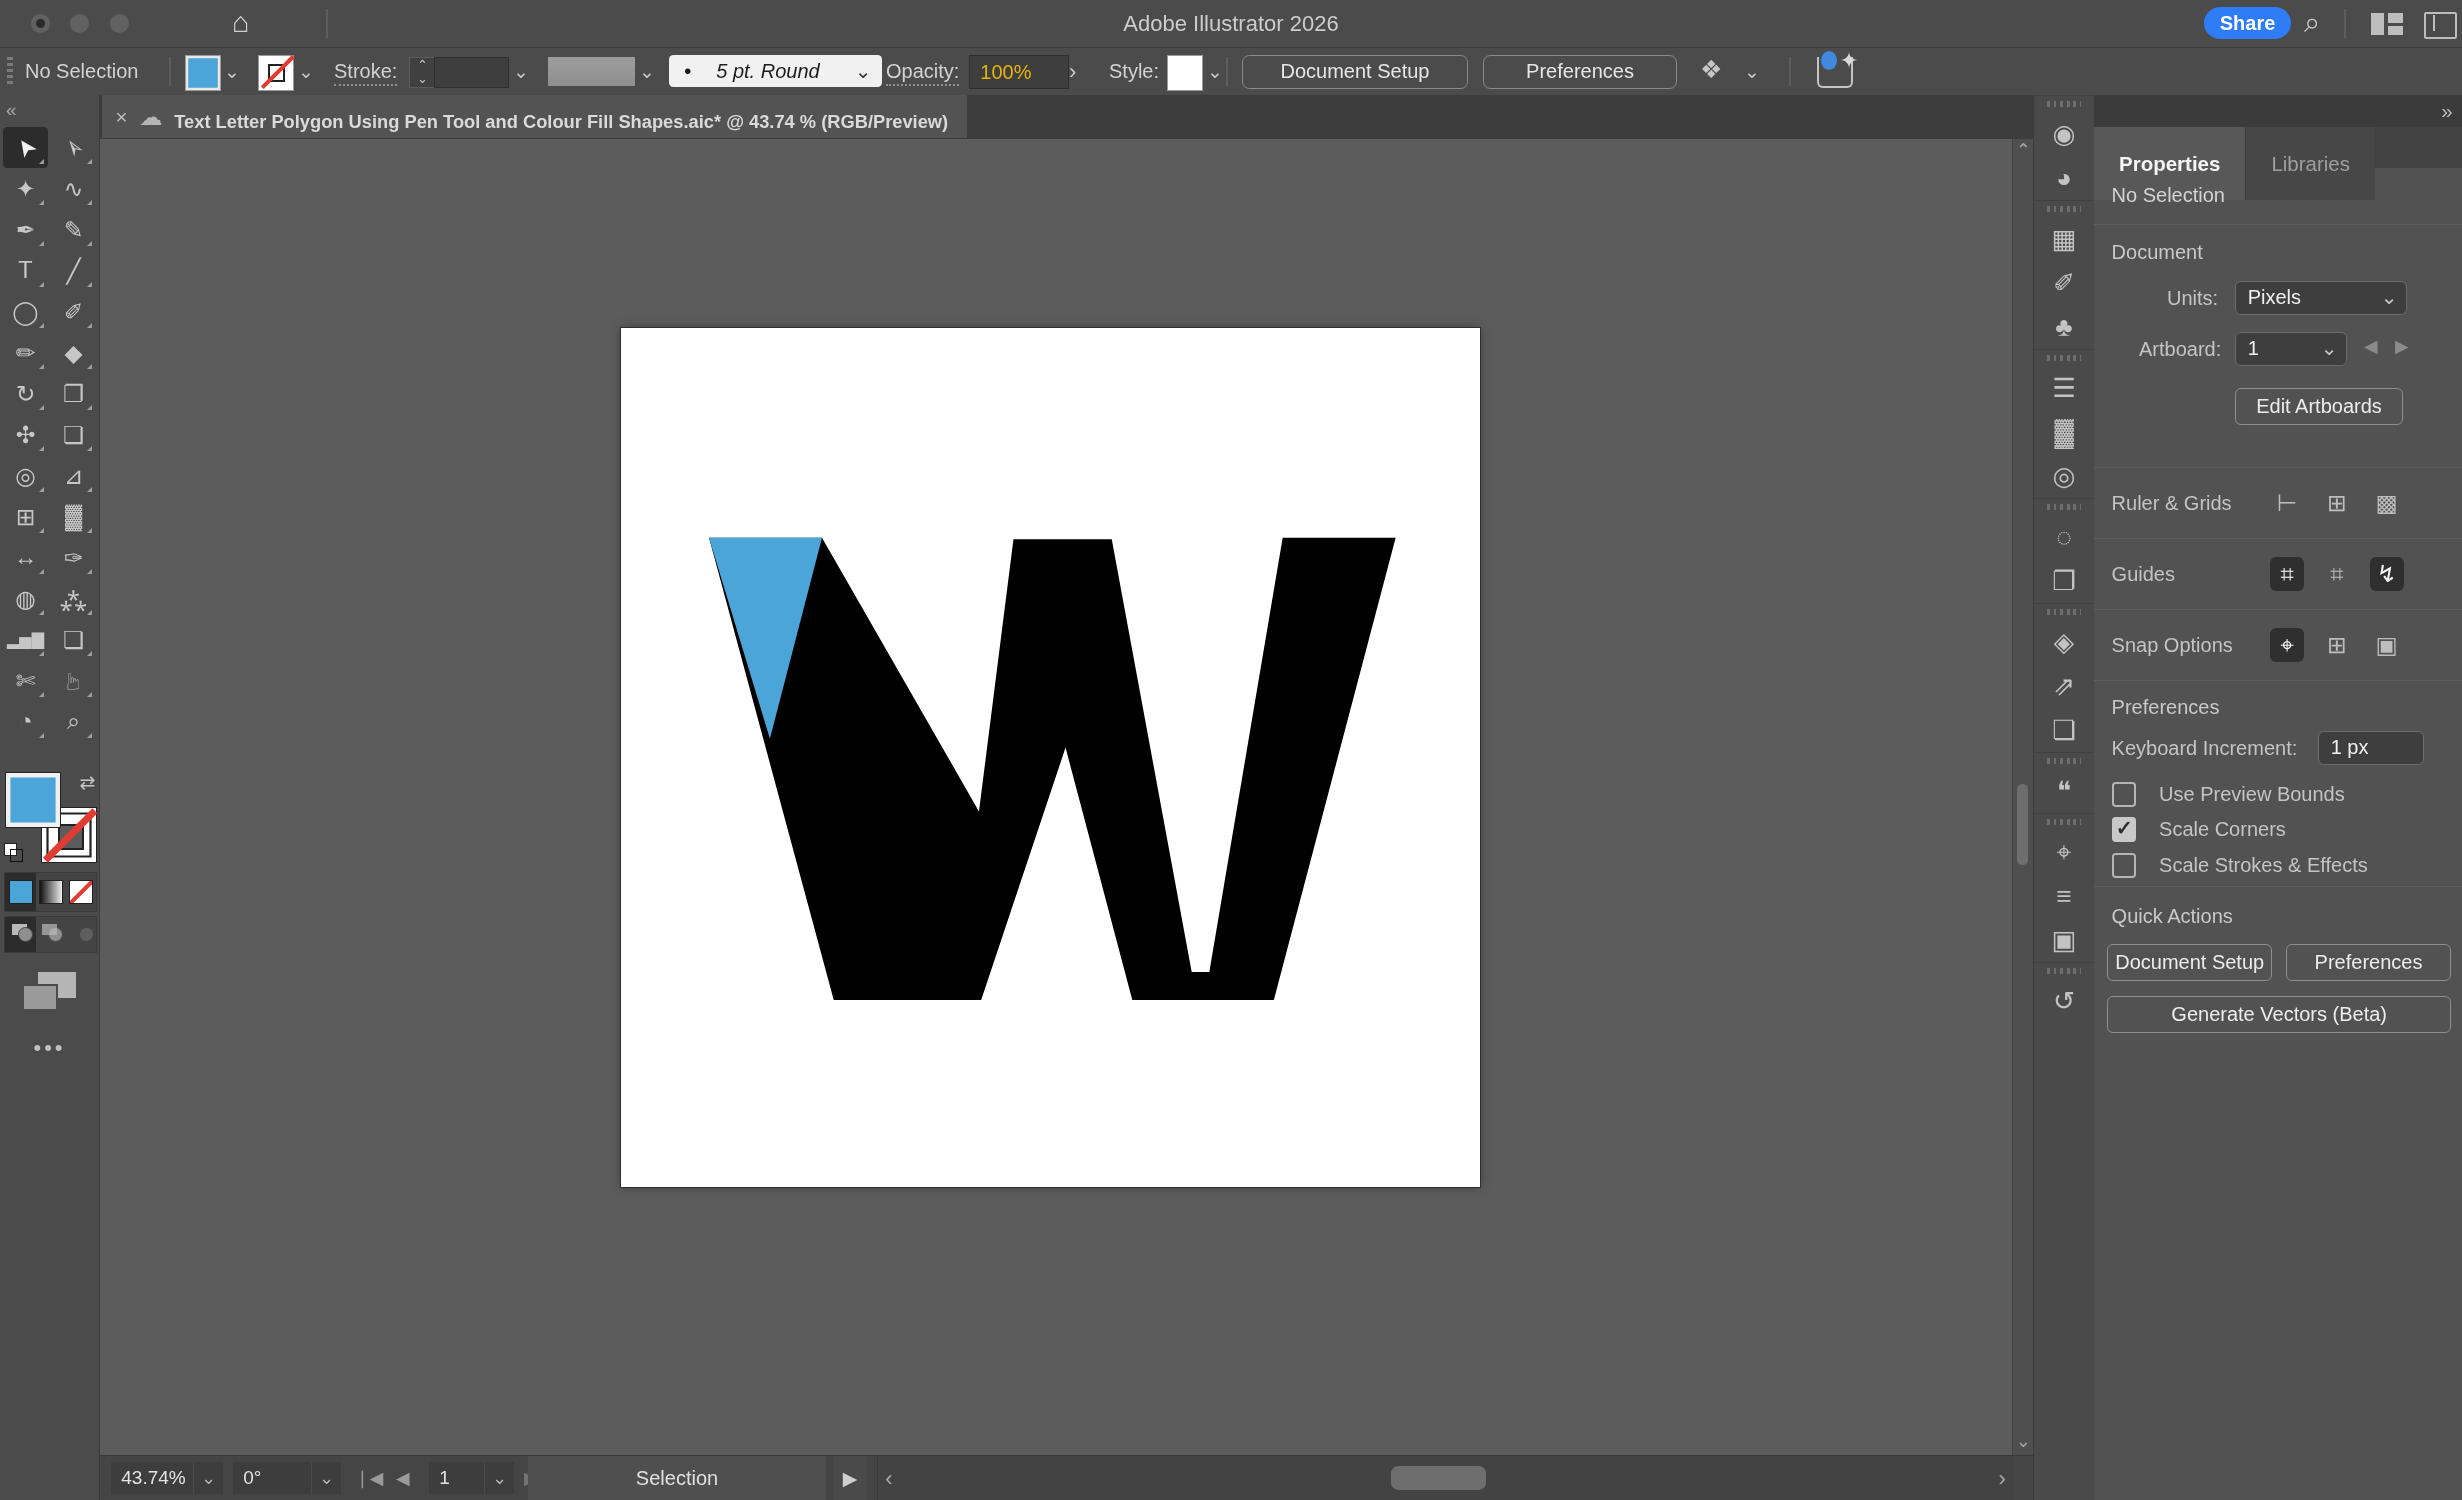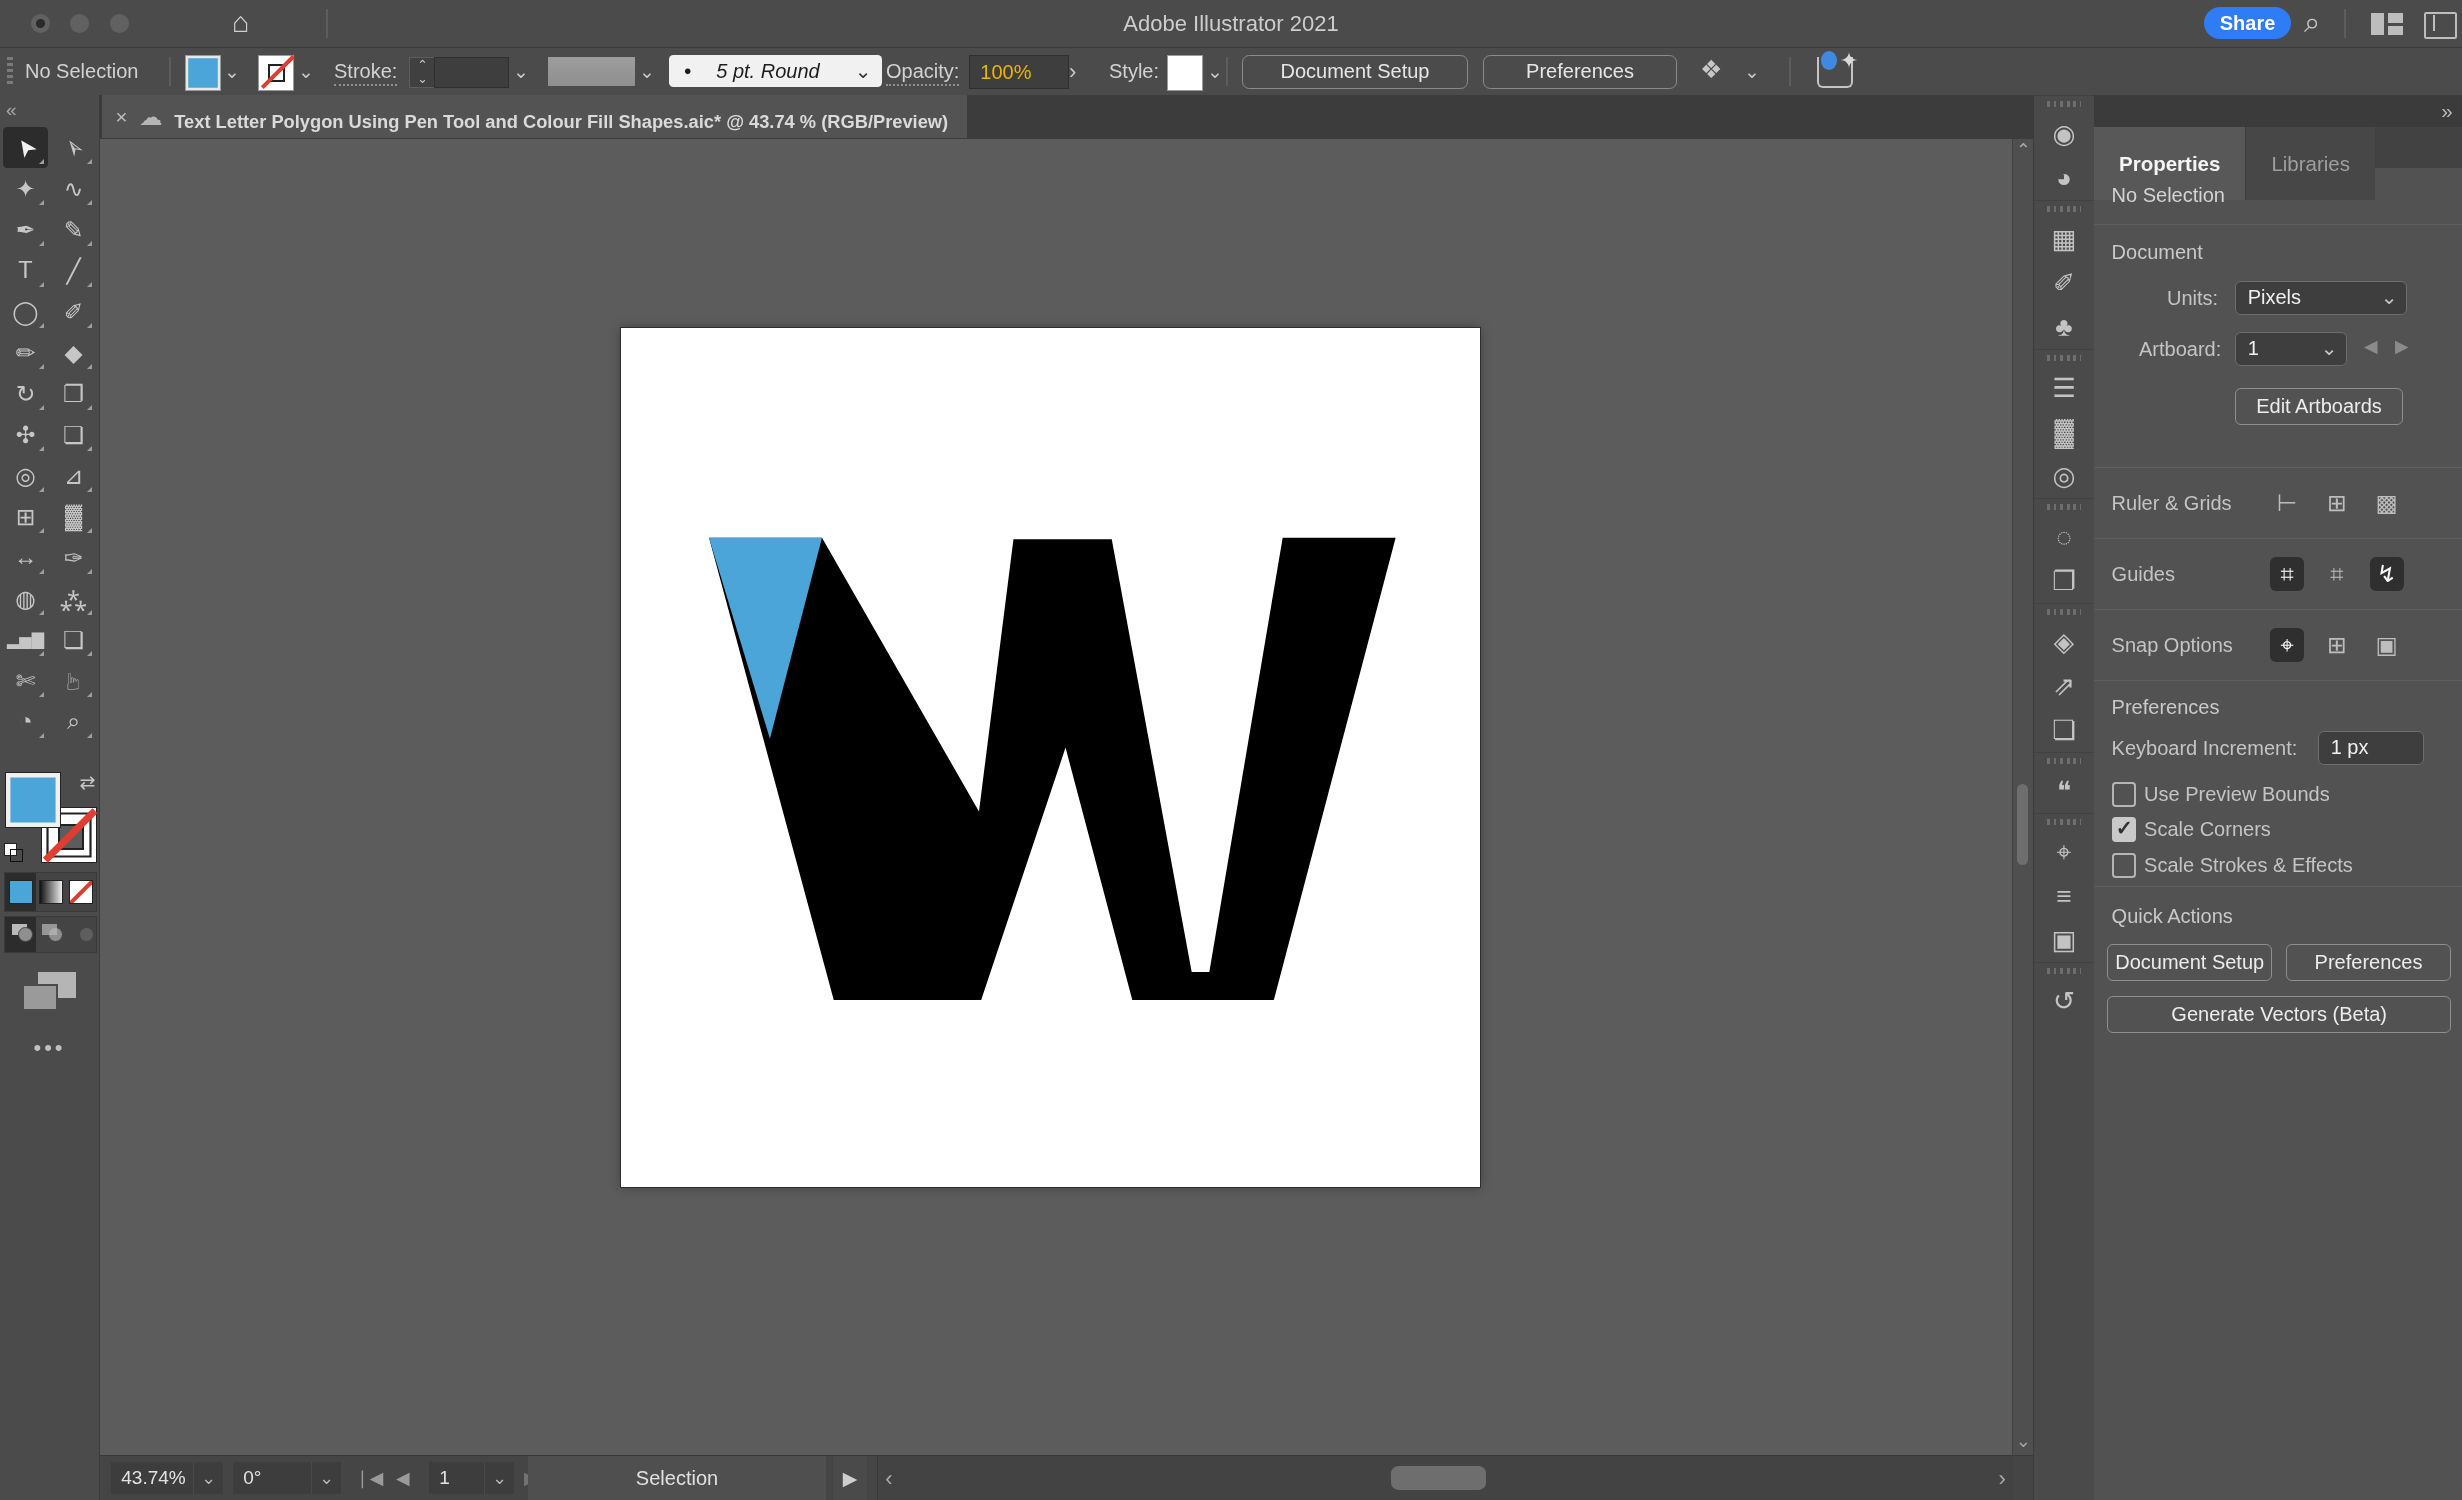--- a/index.html
+++ b/index.html
@@ -117,38 +117,38 @@
   .ptab.active{background:#585858;color:#f5f5f5;font-weight:bold;}
   .ptab.inactive{background:#474747;color:#9f9f9f;border-left:1.5px solid #3b3b3b;}
   #panel-body{position:absolute;left:0;top:73px;width:369px;bottom:0;color:#cccccc;font-size:20px;}
   .psec{border-bottom:1.5px solid #5e5e5e;position:relative;}
   .p-label{color:#c4c4c4;}
   .p-dd{background:#3e3e3e;border:1.5px solid #6d6d6d;border-radius:5.9px;height:32px;line-height:31px;color:#f0f0f0;padding:0 11.7px;position:absolute;}
   .p-dd .dchev{position:absolute;right:8.8px;color:#c9c9c9;}
   .p-btn{border:1.5px solid #8f8f8f;border-radius:5.9px;color:#ececec;text-align:center;position:absolute;line-height:34px;height:35px;}
   .tile{width:34px;height:34px;border-radius:5.9px;display:inline-flex;align-items:center;justify-content:center;font-size:23.5px;color:#bdbdbd;margin-right:10.3px;}
   .tile.on{background:#2f2f2f;color:#fafafa;}
-  .cbrow{position:absolute;left:17.6px;display:flex;align-items:center;gap:8px;}
+  .cbrow{position:absolute;left:17.6px;display:flex;align-items:center;gap:23px;}
   .cbox{width:20.5px;height:20.5px;border:2.2px solid #b5b5b5;border-radius:3.7px;background:transparent;position:relative;}
   .cbox.checked{background:#c9c9c9;border-color:#c9c9c9;}
   .cbox.checked::after{content:"✓";position:absolute;left:2.2px;top:-2.9px;color:#2f2f2f;font-size:20.5px;font-weight:bold;}
   .ph{color:#c9c9c9;}
 </style>
 </head>
 <body>
 
 <div class="abs" id="titlebar">
   <div class="abs tl-dot" style="left:31px">
       <span class="inner"></span>
     </div>
   <div class="abs tl-dot" style="left:70px"></div>
   <div class="abs tl-dot" style="left:110px"></div>
   <div class="abs" id="home-icon">⌂</div>
   <div class="abs vsep" style="left:326px"></div>
-  <div class="abs" id="app-title">Adobe Illustrator 2021</div>
+  <div class="abs" id="app-title">Adobe Illustrator 2026</div>
   <div class="abs" id="share-btn">Share</div>
   <div class="abs" id="search-icon">⌕</div>
   <div class="abs vsep" style="left:2344px"></div>
   <div class="abs" id="workspace-icon">
       <span class="a"></span>
       <span class="b"></span>
       <span class="c"></span>
     </div>
   <div class="abs" id="panelswitch-icon">
       <span class="bar"></span>

